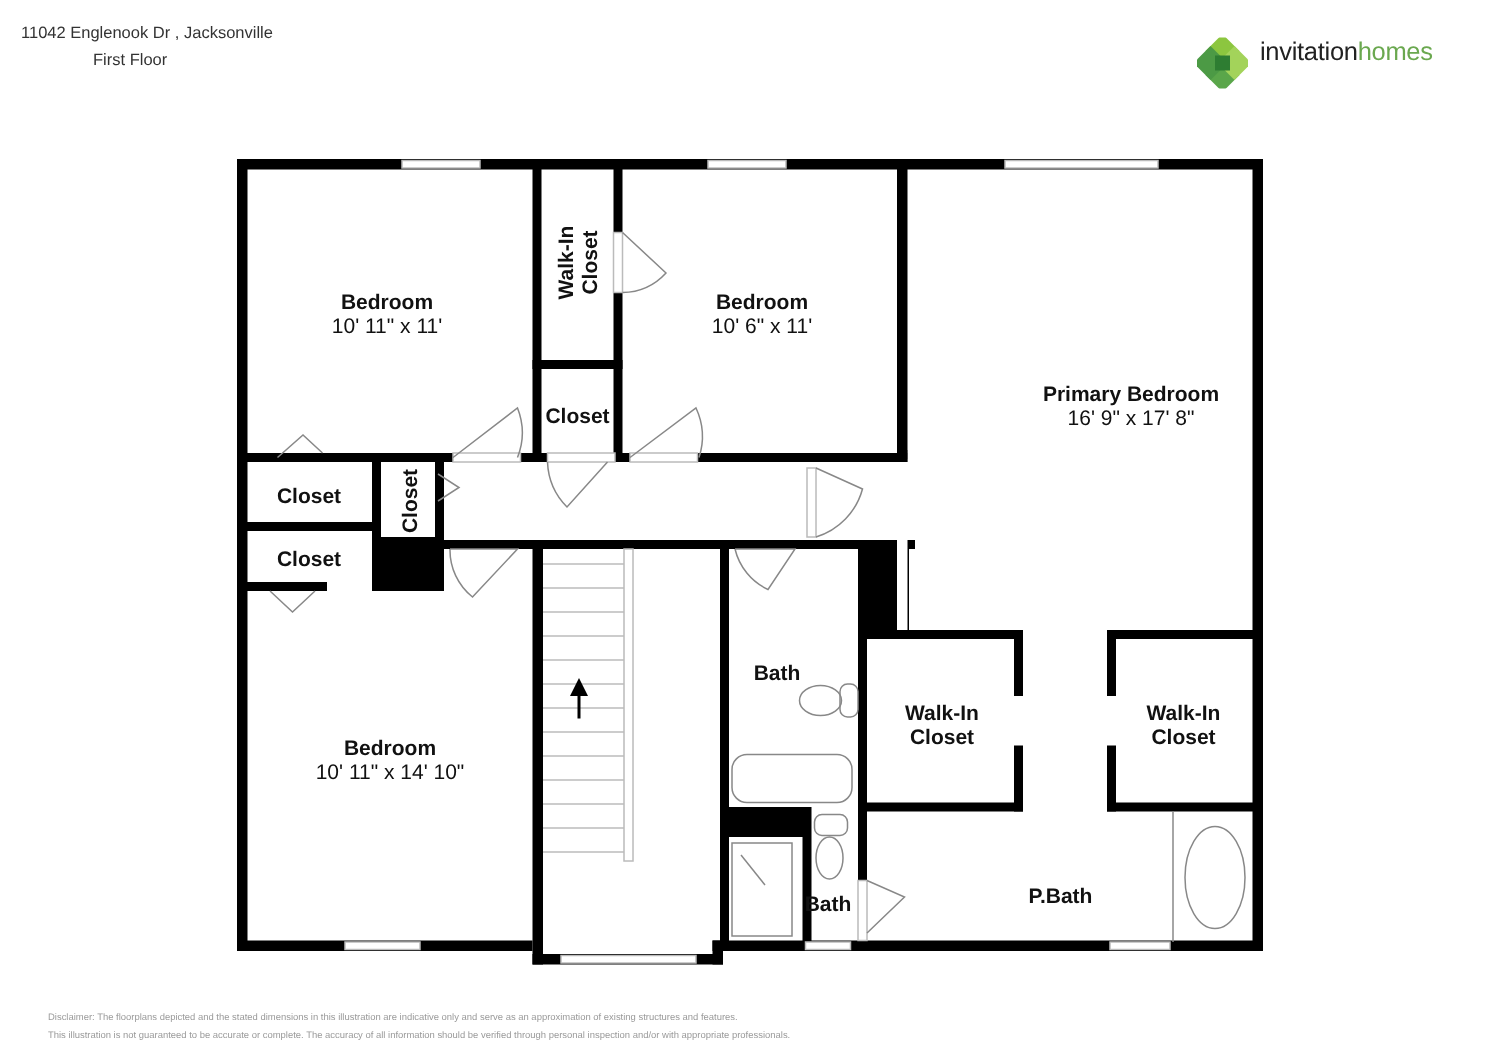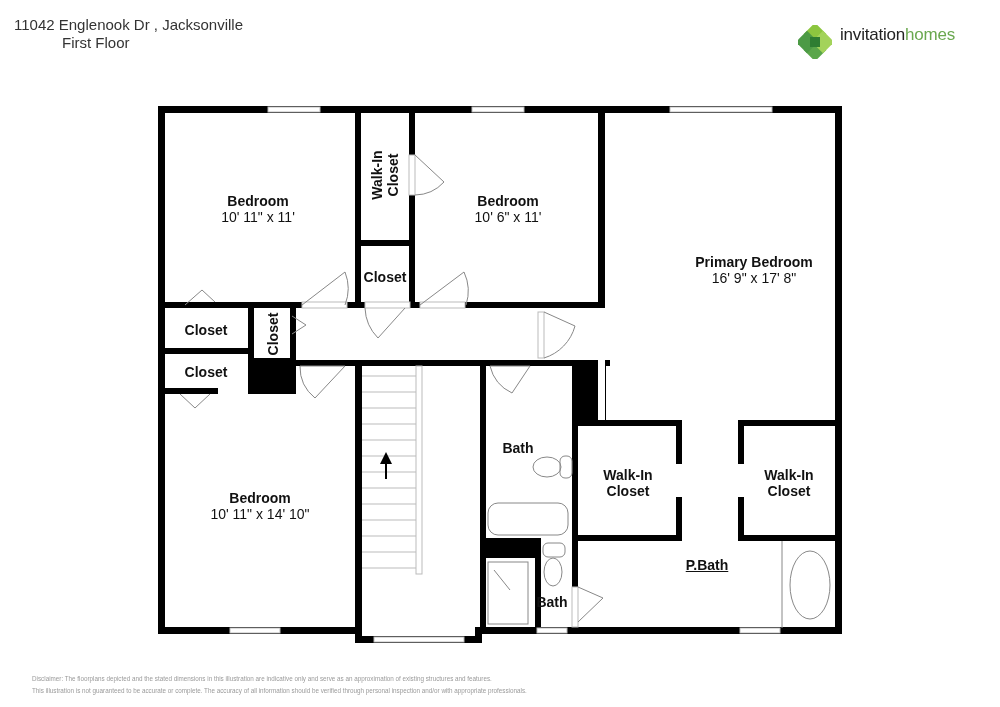--- a/index.html
+++ b/index.html
@@ -1,17 +1,17 @@
 <!DOCTYPE html>
 <html><head>
 <meta charset="utf-8">
 <style>
   html, body { margin: 0; padding: 0; background: #ffffff; }
   body { width: 1000px; height: 707px; position: relative; overflow: hidden; font-family: "Liberation Sans", sans-serif; color: #111; }
-  .header-text { position: absolute; left: 14px; font-size: 15px; color: #333; }
+  .header-text { position: absolute; left: 14px; font-size: 11px; color: #333; }
   #addr { top: 16px; }
   #floor { top: 34px; padding-left: 48px; }
   .logo { position: absolute; left: 798px; top: 25px; display: flex; align-items: flex-start; }
   .logo-text { font-size: 17px; margin-left: 8px; letter-spacing: -0.2px; }
   .logo-text .a { color: #222; }
   .logo-text .b { color: #6aa84f; }
   .disclaimer { position: absolute; left: 32px; font-size: 6.3px; color: #9a9a9a; white-space: nowrap; }
   #disc1 { top: 675px; }
   #disc2 { top: 687px; }
   svg.plan { position: absolute; left: 0; top: 0; }
@@ -184,18 +184,18 @@
   <div class="name">Bath</div>
 </div>
 <div class="label" style="left:628px;top:483px;">
   <div class="name">Walk-In</div>
   <div class="name">Closet</div>
 </div>
 <div class="label" style="left:789px;top:483px;">
   <div class="name">Walk-In</div>
   <div class="name">Closet</div>
 </div>
-<div class="label" style="left:707px;top:565px;text-decoration:underline;">
+<div class="label" style="left:707px;top:597px;">
   <div class="name">P.Bath</div>
 </div>
 
 <div class="disclaimer" id="disc1">Disclaimer: The floorplans depicted and the stated dimensions in this illustration are indicative only and serve as an approximation of existing structures and features.</div>
 <div class="disclaimer" id="disc2">This illustration is not guaranteed to be accurate or complete. The accuracy of all information should be verified through personal inspection and/or with appropriate professionals.</div>
 
 </body></html>

